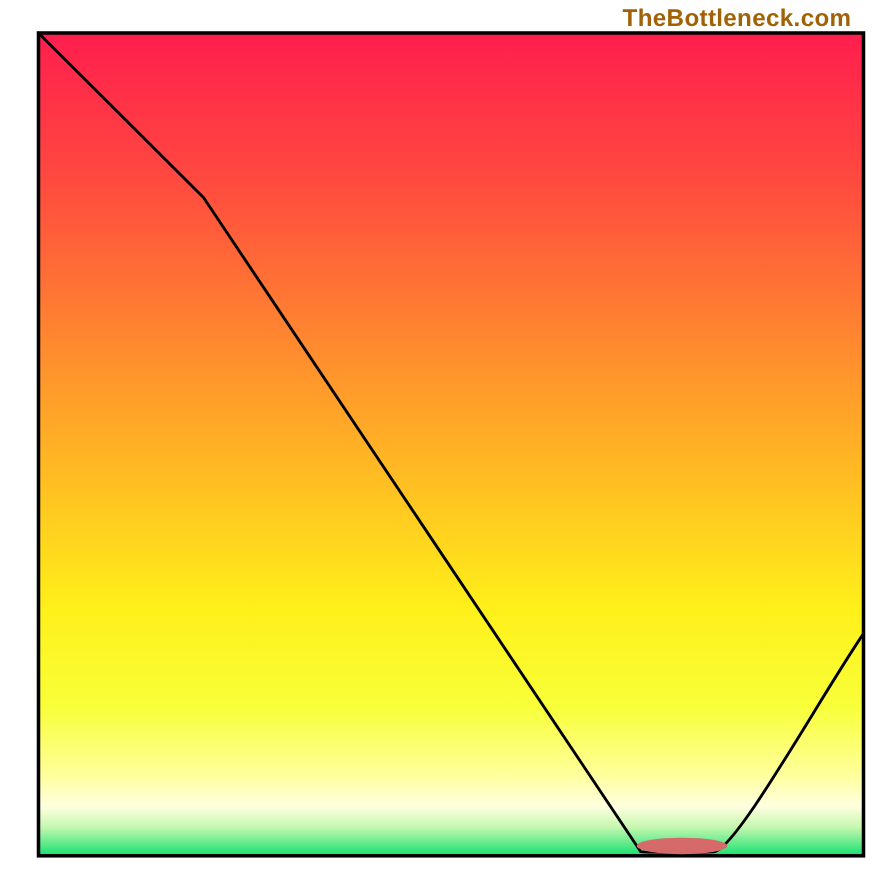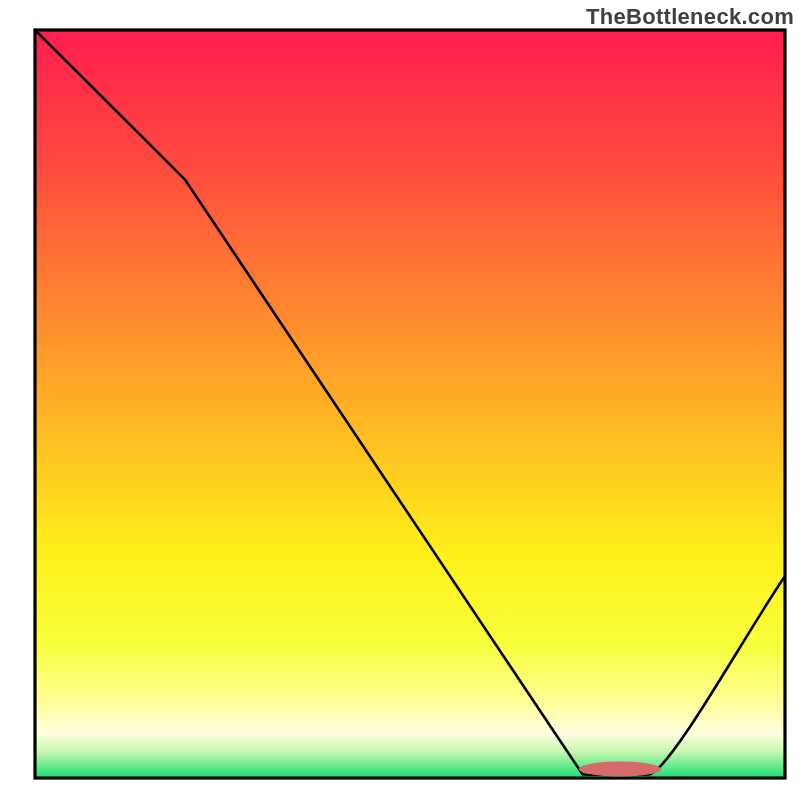--- a/index.html
+++ b/index.html
@@ -11,22 +11,22 @@
     font-family: Arial, Helvetica, sans-serif;
   }
   .wrap {
     position: relative;
     width: 800px;
     height: 800px;
   }
   .watermark {
     position: absolute;
     top: 4px;
-    right: 6px;
-    color: #404040;
+    right: 26px;
+    color: #a16207;
     font-size: 22px;
     font-weight: 600;
     letter-spacing: 0.3px;
     z-index: 10;
   }
   svg.chart {
     position: absolute;
     left: 0;
     top: 0;
     width: 800px;

